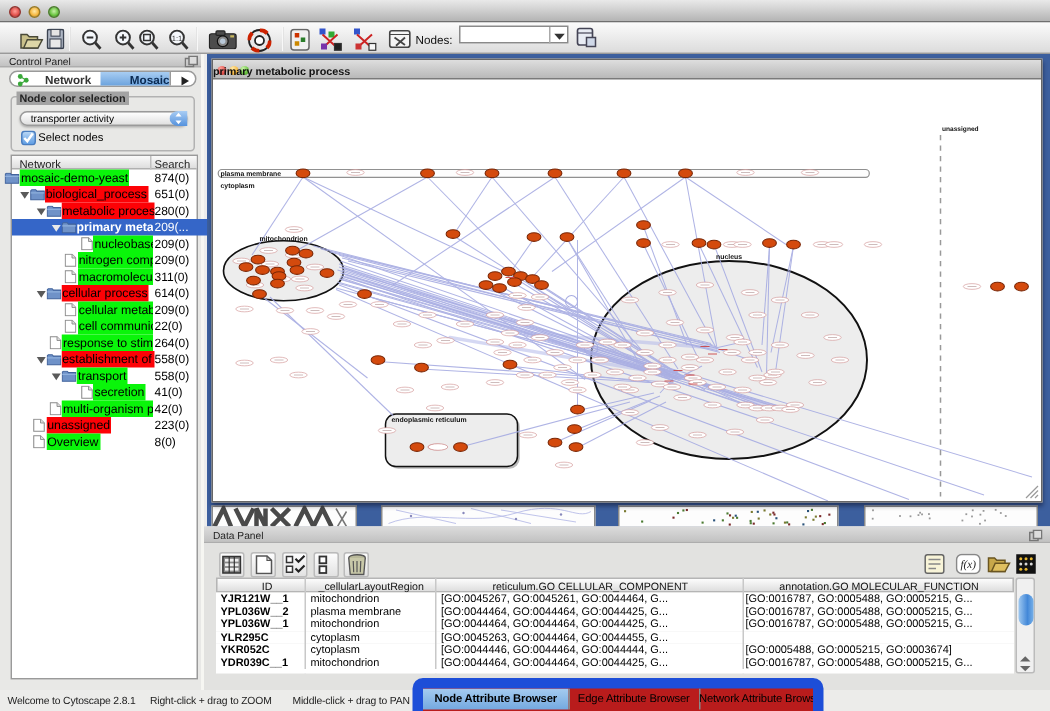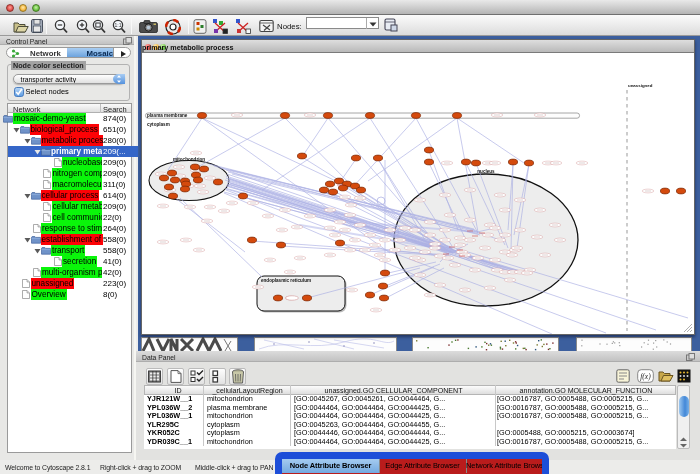--- a/index.html
+++ b/index.html
@@ -873,21 +873,21 @@
     <circle cx="3.5" cy="7" r="1" fill="#d8d8d8"></circle>
     <circle cx="7" cy="7" r="1" fill="#d8d8d8"></circle>
     <circle cx="10.5" cy="7" r="1" fill="#d8d8d8"></circle>
     <circle cx="3.5" cy="10.5" r="1" fill="#e8b830"></circle>
     <circle cx="7" cy="10.5" r="1" fill="#e8b830"></circle>
   </svg>
 
 <div style="position:absolute;left:144px;top:385px;width:532px;height:10px;background:linear-gradient(#fcfcfc,#dedede);border:1px solid #b5b5b5"></div>
 <div class="hdrcell" style="left:144px;width:68px;">ID</div>
 <div class="hdrcell" style="left:204px;width:87px;">_cellularLayoutRegion</div>
-<div class="hdrcell" style="left:291px;width:205px;">unassigned.GO CELLULAR_COMPONENT</div>
+<div class="hdrcell" style="left:291px;width:205px;">reticulum.GO CELLULAR_COMPONENT</div>
 <div class="hdrcell" style="left:496px;width:180px;">annotation.GO MOLECULAR_FUNCTION</div>
 <div class="drow" style="top:395.0px">
     <div class="dc dc1">YJR121W__1</div>
     <div class="dc dc2">mitochondrion</div>
     <div class="dc dc3">[GO:0045267, GO:0045261, GO:0044464, G...</div>
     <div class="dc dc4">[GO:0016787, GO:0005488, GO:0005215, G...</div>
   </div>
 <div class="drow" style="top:403.5px">
     <div class="dc dc1">YPL036W__2</div>
     <div class="dc dc2">plasma membrane</div>

